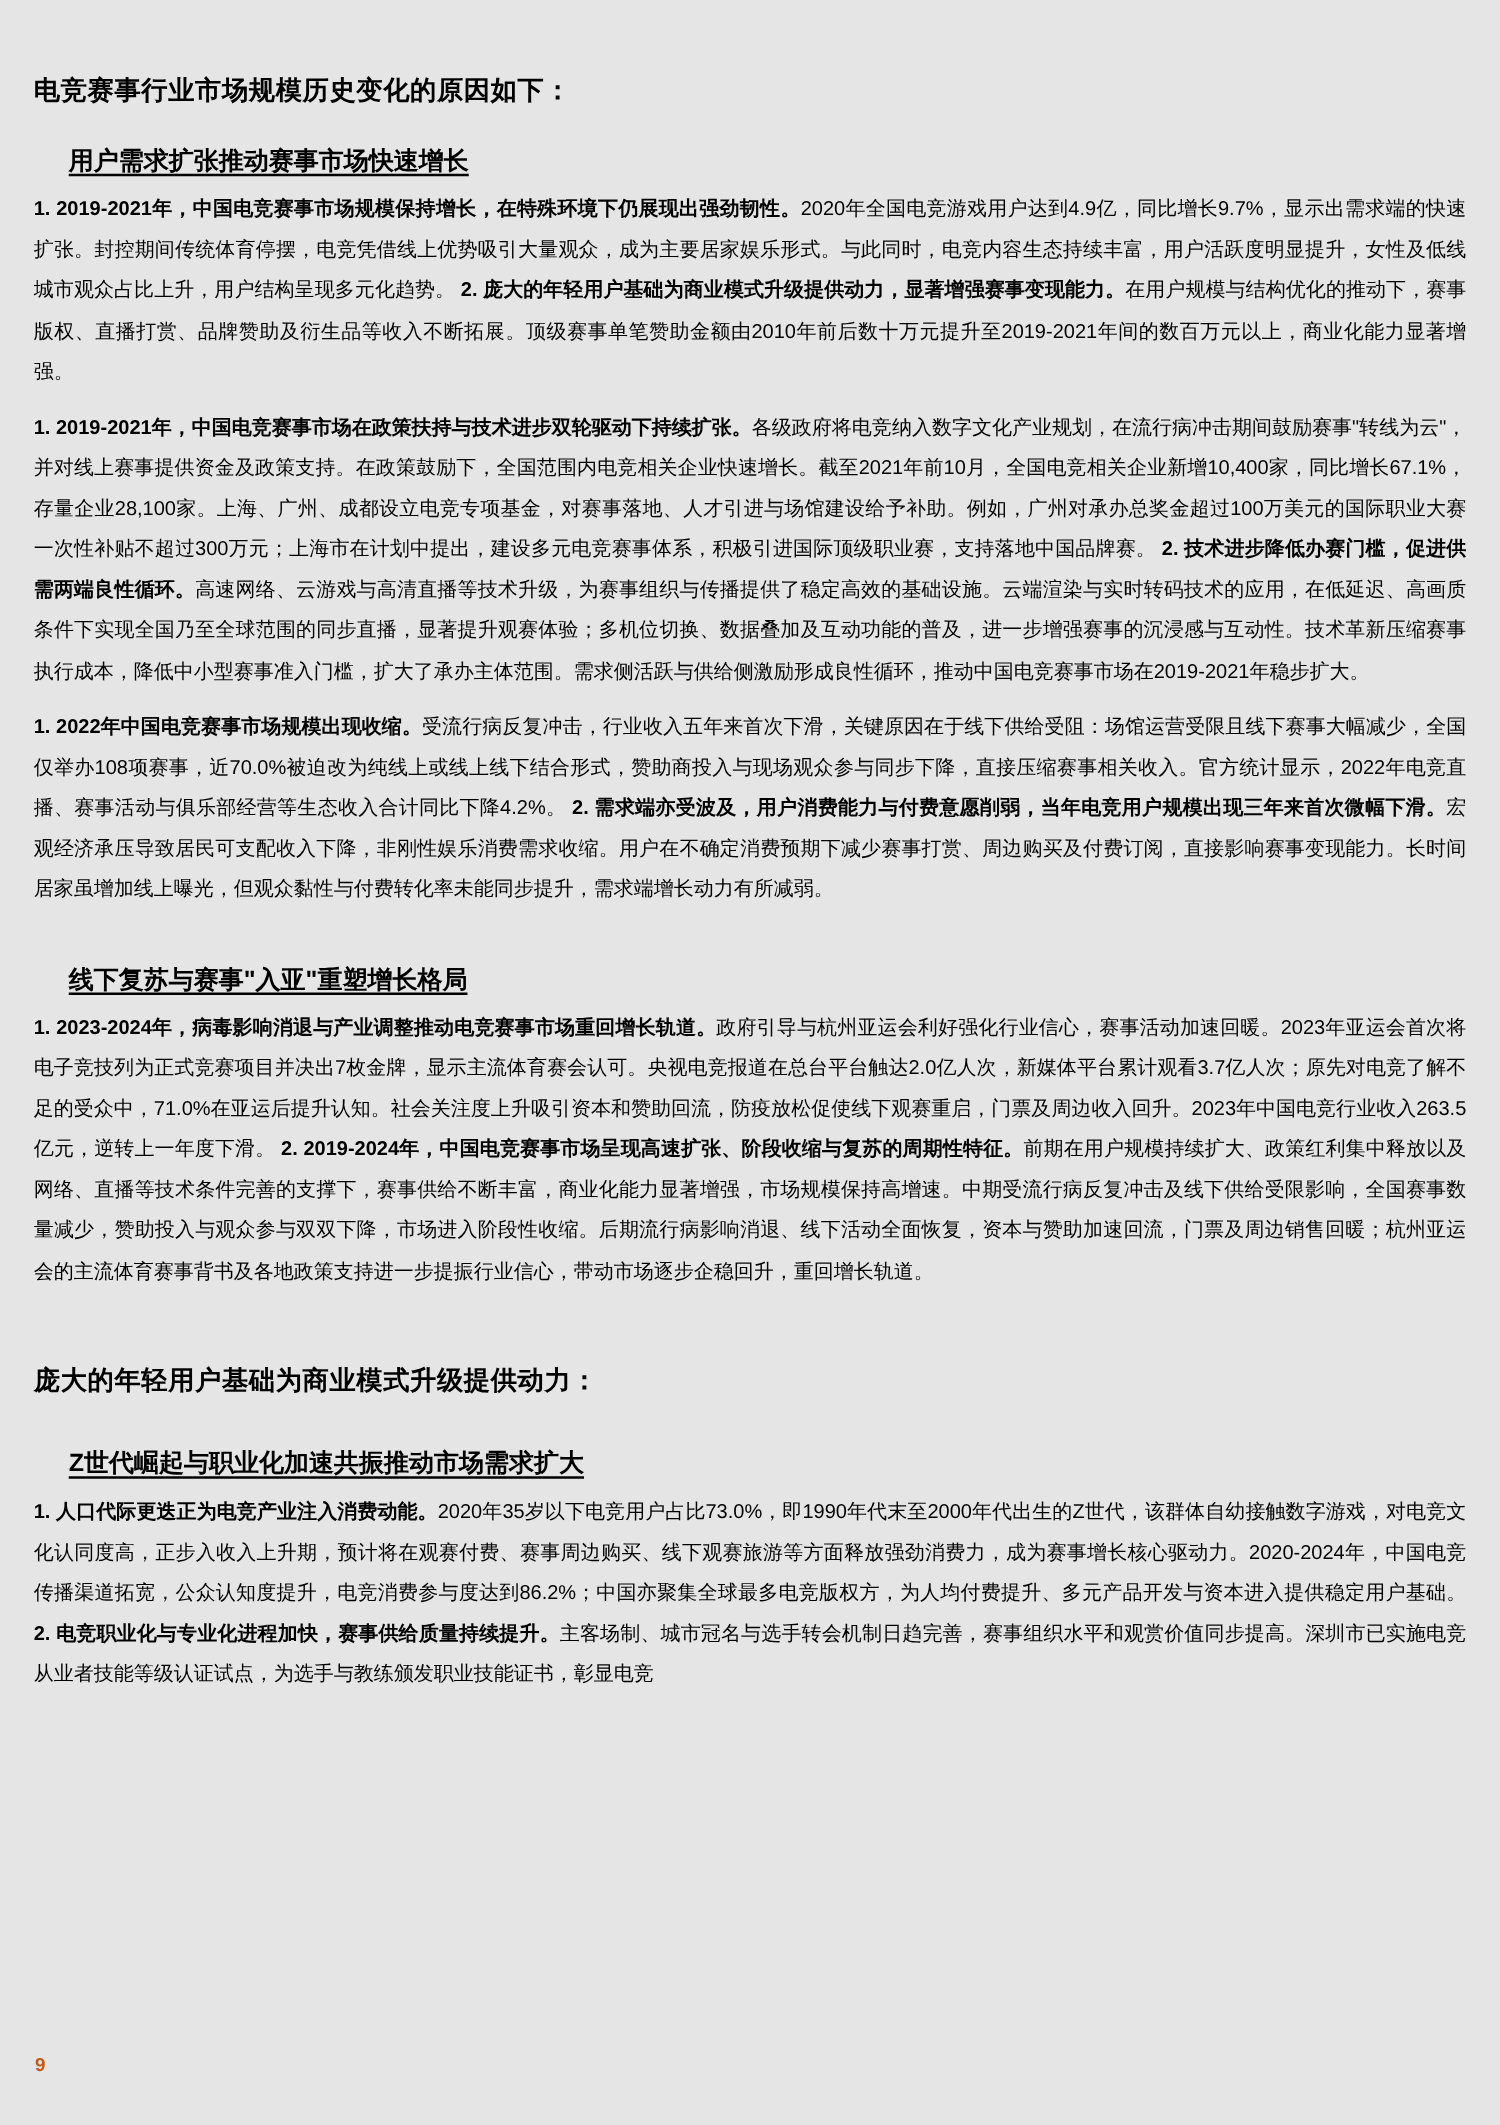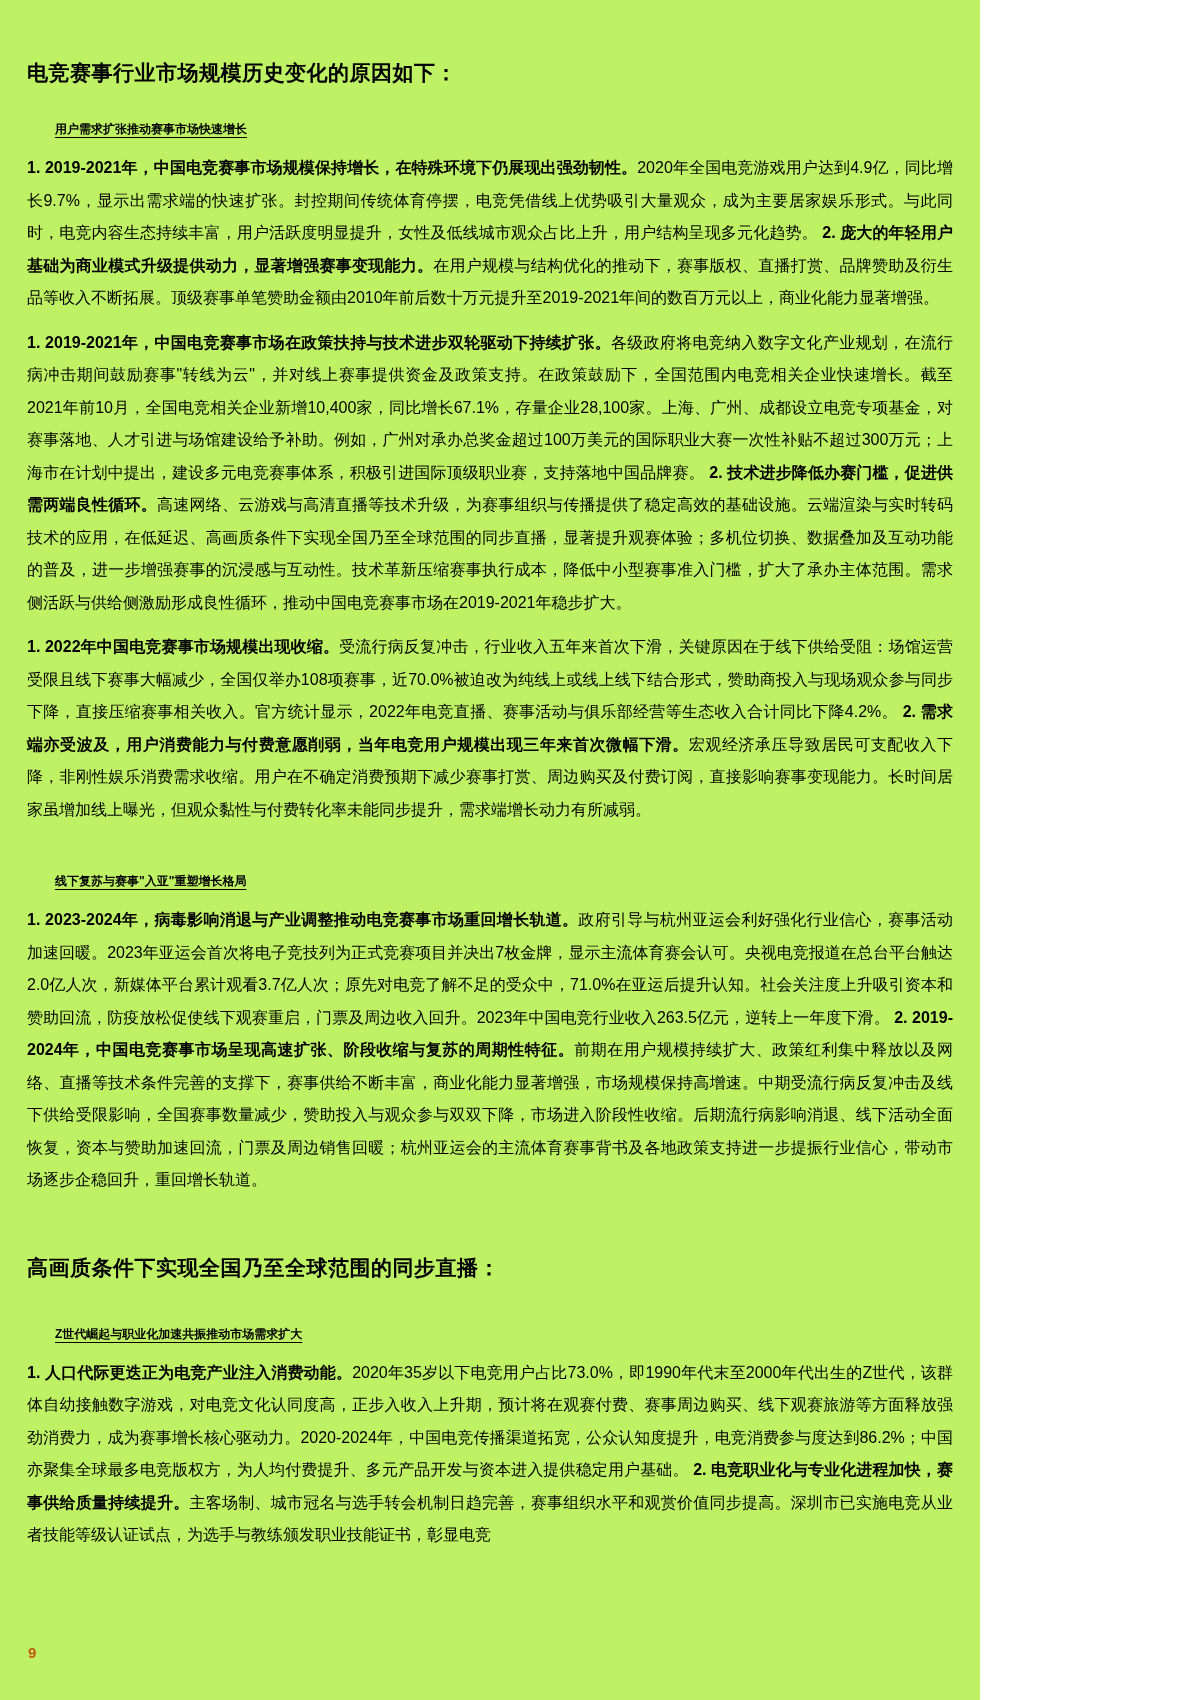--- a/index.html
+++ b/index.html
@@ -1,36 +1,36 @@
 <!DOCTYPE html>
 <html><head>
 <meta charset="utf-8">
 <style>
   html, body { margin: 0; padding: 0; background: #ffffff; }
   .page {
     position: relative;
-    width: 980px;
+    width: 1200px;
     height: 1700px;
     box-sizing: border-box;
-    background: #bef264;
+    background: #e5e5e5;
     color: #000000;
     font-family: "Liberation Sans", "DejaVu Sans", sans-serif;
     padding: 58px 27px 0 27px;
     overflow: hidden;
   }
   .doc-title {
     font-size: 21px;
     font-weight: 700;
     line-height: 30px;
     margin: 0;
     letter-spacing: 0.5px;
   }
   .doc-title.future { margin-top: 56px; }
   .sec-h {
-    font-size: 12px;
+    font-size: 20px;
     font-weight: 700;
     line-height: 22px;
     margin: 44px 0 0 28px;
     text-decoration: underline;
     text-underline-offset: 4px;
   }
   .sec-h.first { margin-top: 30px; }
   .sec-h.after-title { margin-top: 40px; }
   .para {
     font-size: 16px;
@@ -67,21 +67,21 @@
 
   <section>
     <p class="para"><span class="b">1. 2022年中国电竞赛事市场规模出现收缩。</span><span>受流行病反复冲击，行业收入五年来首次下滑，关键原因在于线下供给受阻：场馆运营受限且线下赛事大幅减少，全国仅举办108项赛事，近70.0%被迫改为纯线上或线上线下结合形式，赞助商投入与现场观众参与同步下降，直接压缩赛事相关收入。官方统计显示，2022年电竞直播、赛事活动与俱乐部经营等生态收入合计同比下降4.2%。</span><span class="b"> 2. 需求端亦受波及，用户消费能力与付费意愿削弱，当年电竞用户规模出现三年来首次微幅下滑。</span><span>宏观经济承压导致居民可支配收入下降，非刚性娱乐消费需求收缩。用户在不确定消费预期下减少赛事打赏、周边购买及付费订阅，直接影响赛事变现能力。长时间居家虽增加线上曝光，但观众黏性与付费转化率未能同步提升，需求端增长动力有所减弱。</span></p>
   </section>
 
   <section>
     <h2 class="sec-h">线下复苏与赛事"入亚"重塑增长格局</h2>
     <p class="para"><span class="b">1. 2023-2024年，病毒影响消退与产业调整推动电竞赛事市场重回增长轨道。</span><span>政府引导与杭州亚运会利好强化行业信心，赛事活动加速回暖。2023年亚运会首次将电子竞技列为正式竞赛项目并决出7枚金牌，显示主流体育赛会认可。央视电竞报道在总台平台触达2.0亿人次，新媒体平台累计观看3.7亿人次；原先对电竞了解不足的受众中，71.0%在亚运后提升认知。社会关注度上升吸引资本和赞助回流，防疫放松促使线下观赛重启，门票及周边收入回升。2023年中国电竞行业收入263.5亿元，逆转上一年度下滑。</span><span class="b"> 2. 2019-2024年，中国电竞赛事市场呈现高速扩张、阶段收缩与复苏的周期性特征。</span><span>前期在用户规模持续扩大、政策红利集中释放以及网络、直播等技术条件完善的支撑下，赛事供给不断丰富，商业化能力显著增强，市场规模保持高增速。中期受流行病反复冲击及线下供给受限影响，全国赛事数量减少，赞助投入与观众参与双双下降，市场进入阶段性收缩。后期流行病影响消退、线下活动全面恢复，资本与赞助加速回流，门票及周边销售回暖；杭州亚运会的主流体育赛事背书及各地政策支持进一步提振行业信心，带动市场逐步企稳回升，重回增长轨道。</span></p>
   </section>
 
-  <h1 class="doc-title future">高画质条件下实现全国乃至全球范围的同步直播：</h1>
+  <h1 class="doc-title future">庞大的年轻用户基础为商业模式升级提供动力：</h1>
 
   <section>
     <h2 class="sec-h after-title">Z世代崛起与职业化加速共振推动市场需求扩大</h2>
     <p class="para"><span class="b">1. 人口代际更迭正为电竞产业注入消费动能。</span><span>2020年35岁以下电竞用户占比73.0%，即1990年代末至2000年代出生的Z世代，该群体自幼接触数字游戏，对电竞文化认同度高，正步入收入上升期，预计将在观赛付费、赛事周边购买、线下观赛旅游等方面释放强劲消费力，成为赛事增长核心驱动力。2020-2024年，中国电竞传播渠道拓宽，公众认知度提升，电竞消费参与度达到86.2%；中国亦聚集全球最多电竞版权方，为人均付费提升、多元产品开发与资本进入提供稳定用户基础。</span><span class="b"> 2. 电竞职业化与专业化进程加快，赛事供给质量持续提升。</span><span>主客场制、城市冠名与选手转会机制日趋完善，赛事组织水平和观赏价值同步提高。深圳市已实施电竞从业者技能等级认证试点，为选手与教练颁发职业技能证书，彰显电竞</span></p>
   </section>
 
   <div class="page-number">9</div>
 
 </div>
 

